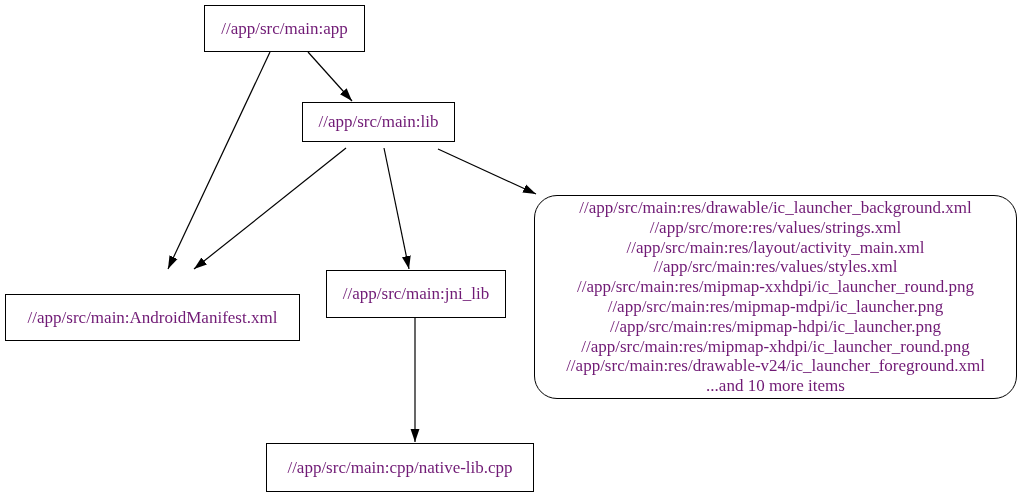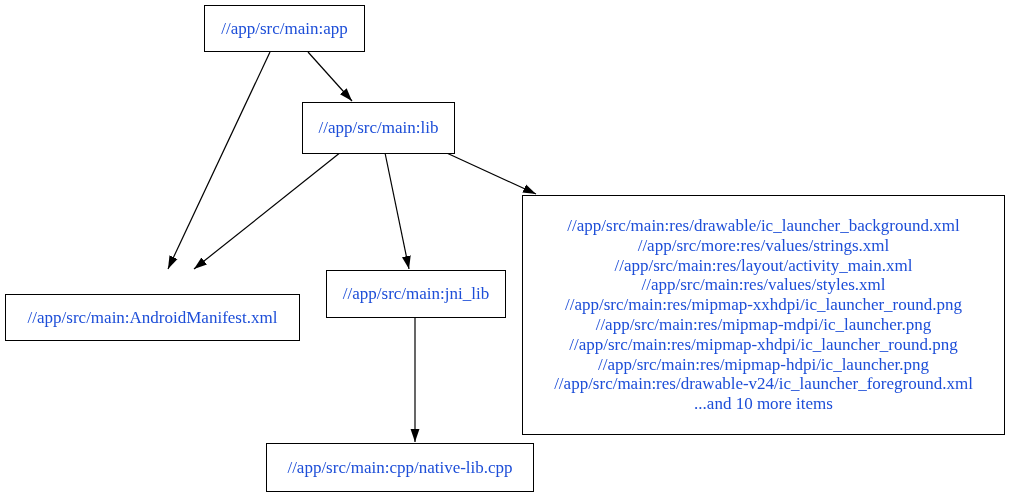--- a/index.html
+++ b/index.html
@@ -6,21 +6,21 @@
     margin: 0;
     padding: 0;
     background: #ffffff;
   }
   #canvas {
     position: relative;
     width: 1018px;
     height: 496px;
     background: #ffffff;
     font-family: "Liberation Serif", "DejaVu Serif", serif;
-    color: #1d4ed8;
+    color: #701a75;
     overflow: hidden;
   }
   #edges {
     position: absolute;
     left: 0;
     top: 0;
     width: 1018px;
     height: 496px;
     pointer-events: none;
   }
@@ -36,24 +36,24 @@
     text-align: center;
     white-space: nowrap;
     box-sizing: border-box;
   }
   .node.multi {
     flex-direction: column;
     justify-content: center;
     line-height: 19.8px;
   }
   #node-app            { left: 204px; top: 5px;   width: 161px; height: 47px; }
-  #node-lib            { left: 302px; top: 102px; width: 153px; height: 52px; }
+  #node-lib            { left: 302px; top: 102px; width: 153px; height: 40px; }
   #node-manifest       { left: 5px;   top: 270px; width: 295px; height: 47px; margin-top: 24px; }
   #node-jni-lib        { left: 326px; top: 270px; width: 180px; height: 48px; text-align: right; }
-  #node-resources      { left: 522px; top: 195px; width: 483px; height: 240px; }
+  #node-resources      { left: 534px; top: 195px; width: 483px; height: 204px; border-radius: 23px; }
   #node-native-lib     { left: 266px; top: 443px; width: 268px; height: 49px; }
   .edge {
     stroke: #000000;
     stroke-width: 1.2;
     fill: none;
   }
 </style>
 </head>
 <body>
 
@@ -89,22 +89,22 @@
     <span>//app/src/main:jni_lib</span>
   </div>
 
   <div id="node-resources" class="node multi">
     <div>//app/src/main:res/drawable/ic_launcher_background.xml</div>
     <div>//app/src/more:res/values/strings.xml</div>
     <div>//app/src/main:res/layout/activity_main.xml</div>
     <div>//app/src/main:res/values/styles.xml</div>
     <div>//app/src/main:res/mipmap-xxhdpi/ic_launcher_round.png</div>
     <div>//app/src/main:res/mipmap-mdpi/ic_launcher.png</div>
+    <div>//app/src/main:res/mipmap-hdpi/ic_launcher.png</div>
     <div>//app/src/main:res/mipmap-xhdpi/ic_launcher_round.png</div>
-    <div>//app/src/main:res/mipmap-hdpi/ic_launcher.png</div>
     <div>//app/src/main:res/drawable-v24/ic_launcher_foreground.xml</div>
     <div>...and 10 more items</div>
   </div>
 
   <div id="node-native-lib" class="node">
     <span>//app/src/main:cpp/native-lib.cpp</span>
   </div>
 
 </div>
 

